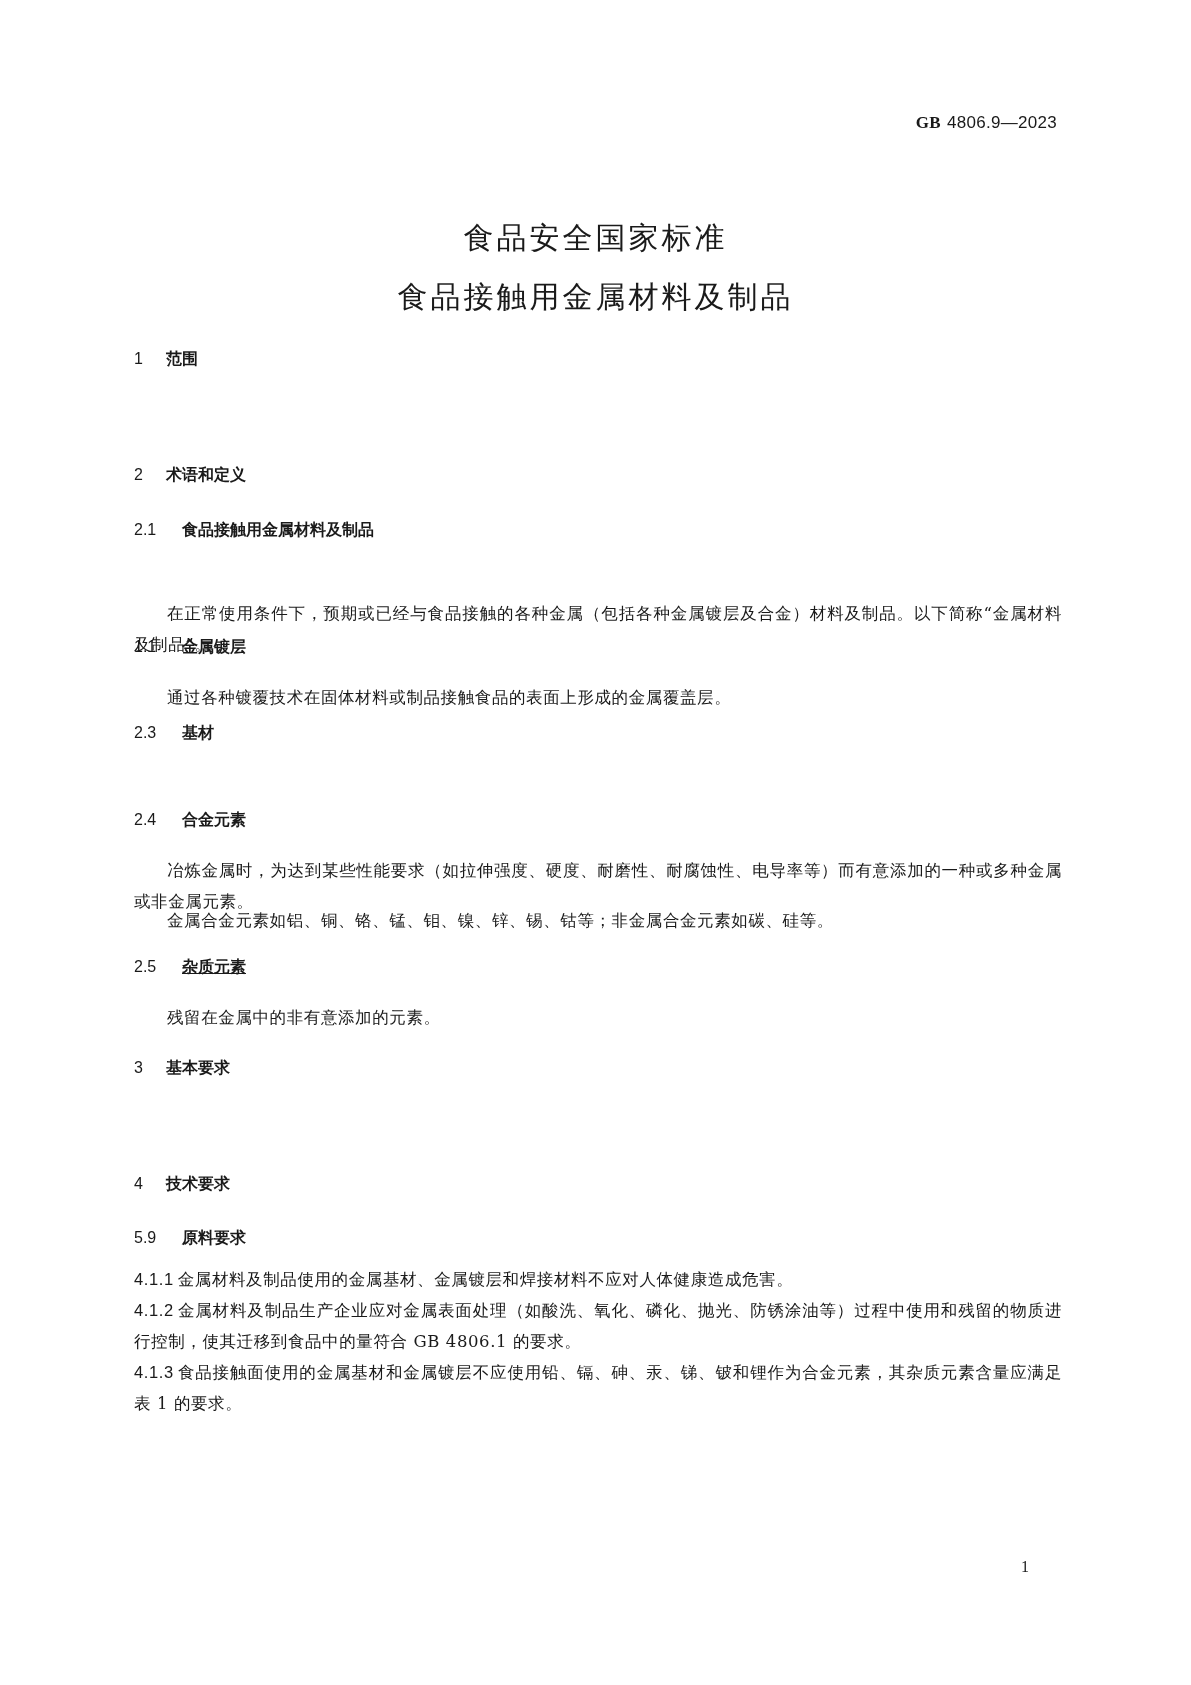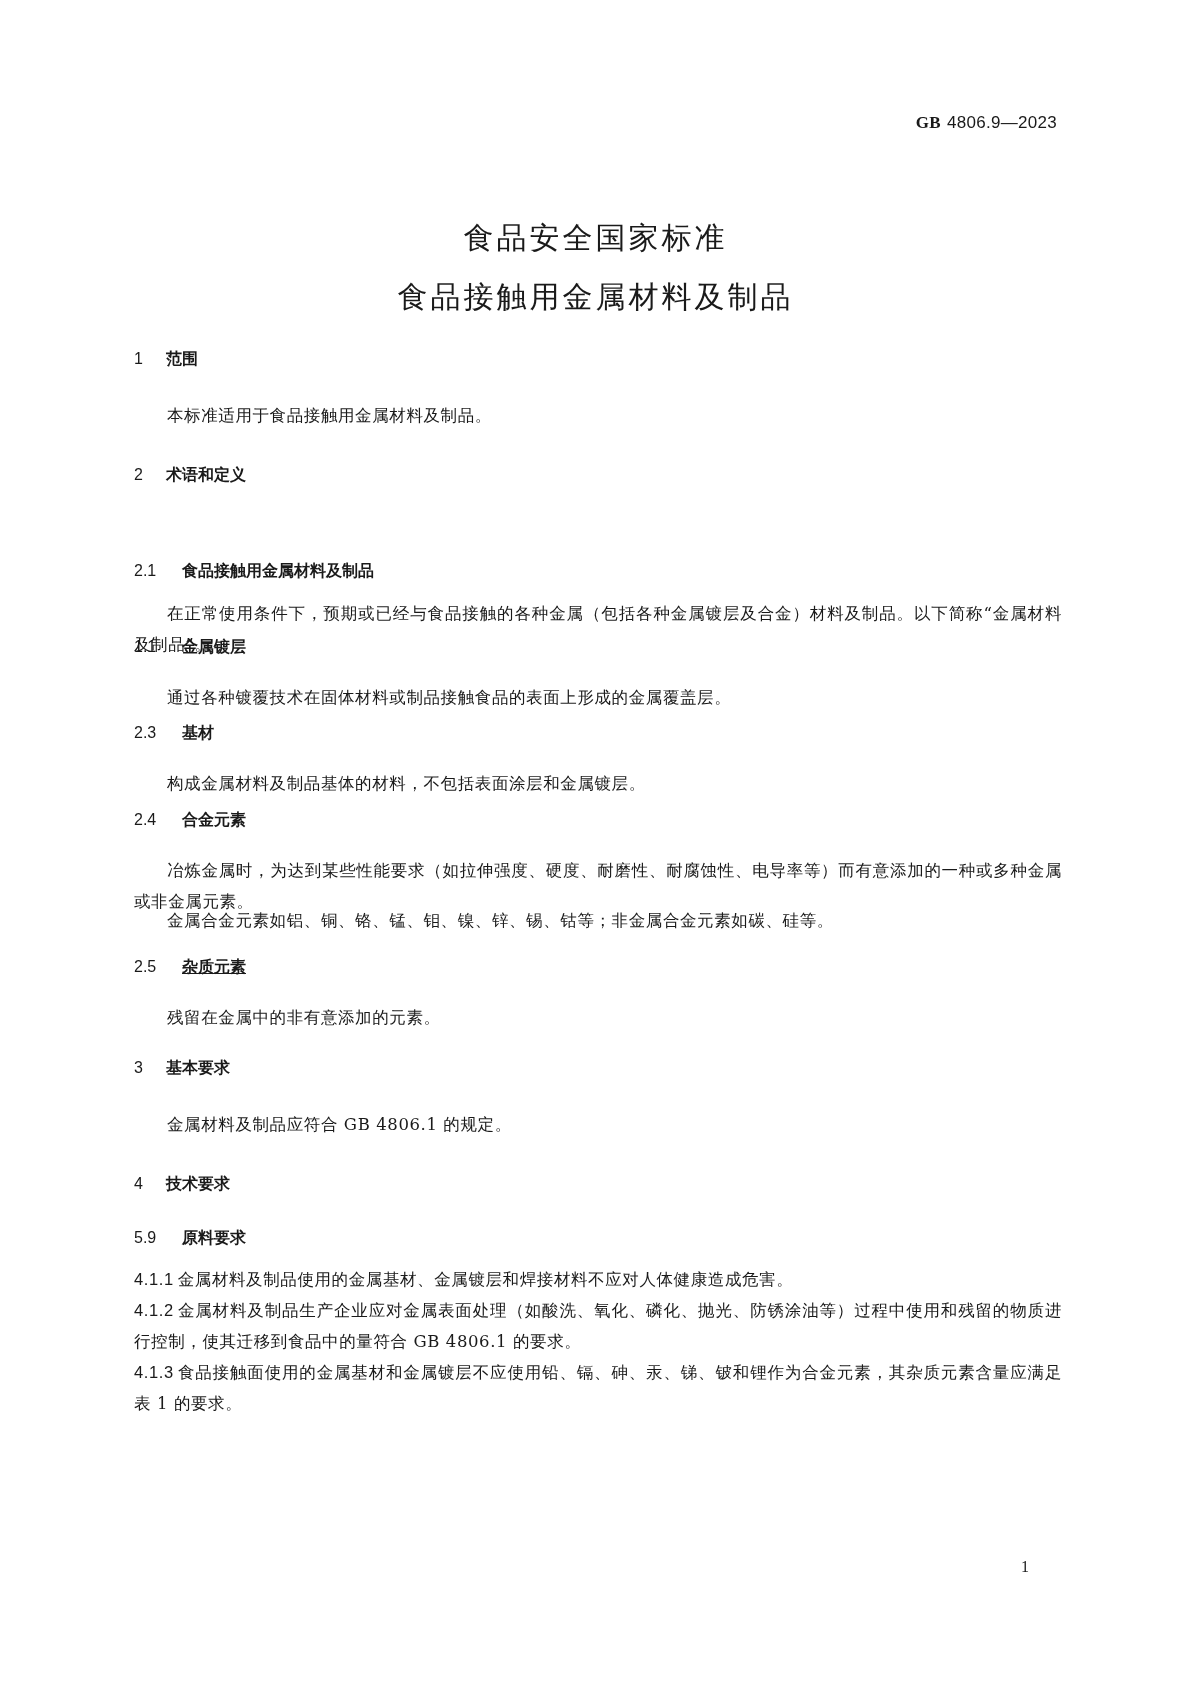--- a/index.html
+++ b/index.html
@@ -27,56 +27,53 @@
   <div class="std-code">
     <span class="gb">GB</span><span>4806.9—2023</span>
   </div>
 
   <div class="title t1">食品安全国家标准</div>
   <div class="title t2">食品接触用金属材料及制品</div>
 
   <div class="h h1" style="top:349px;">
     <span class="num">1</span><span>范围</span>
   </div>
-  <div class="p indent" style="top:400px;">本标准适用于食品接触用金属材料及制品。</div>
 
   <div class="h h1" style="top:465px;">
     <span class="num">2</span><span>术语和定义</span>
   </div>
 
-  <div class="h h2" style="top:520px;margin-top:41px;">
+  <div class="h h2" style="top:520px;">
     <span class="num">2.1</span><span>食品接触用金属材料及制品</span>
   </div>
   <div class="p indent" style="top:565px;margin-top:33px;">在正常使用条件下，预期或已经与食品接触的各种金属（包括各种金属镀层及合金）材料及制品。以下简称“金属材料及制品”。</div>
 
   <div class="h h2" style="top:637px;">
     <span class="num">1.1</span><span>金属镀层</span>
   </div>
   <div class="p indent" style="top:682px;">通过各种镀覆技术在固体材料或制品接触食品的表面上形成的金属覆盖层。</div>
 
   <div class="h h2" style="top:723px;">
     <span class="num">2.3</span><span>基材</span>
   </div>
-  <div class="p indent" style="top:768px;">构成金属材料及制品基体的材料，不包括表面涂层和金属镀层。</div>
 
   <div class="h h2" style="top:810px;">
     <span class="num">2.4</span><span>合金元素</span>
   </div>
   <div class="p indent" style="top:855px;">冶炼金属时，为达到某些性能要求（如拉伸强度、硬度、耐磨性、耐腐蚀性、电导率等）而有意添加的一种或多种金属或非金属元素。</div>
   <div class="p indent" style="top:905px;">金属合金元素如铝、铜、铬、锰、钼、镍、锌、锡、钴等；非金属合金元素如碳、硅等。</div>
 
   <div class="h h2" style="top:957px;text-decoration:underline;">
     <span class="num">2.5</span><span>杂质元素</span>
   </div>
   <div class="p indent" style="top:1002px;">残留在金属中的非有意添加的元素。</div>
 
   <div class="h h1" style="top:1058px;">
     <span class="num">3</span><span>基本要求</span>
   </div>
-  <div class="p indent" style="top:1109px;">金属材料及制品应符合 GB 4806.1 的规定。</div>
 
   <div class="h h1" style="top:1174px;">
     <span class="num">4</span><span>技术要求</span>
   </div>
 
   <div class="h h2" style="top:1228px;">
     <span class="num">5.9</span><span>原料要求</span>
   </div>
 
   <div class="p clause" style="top:1264px;">

